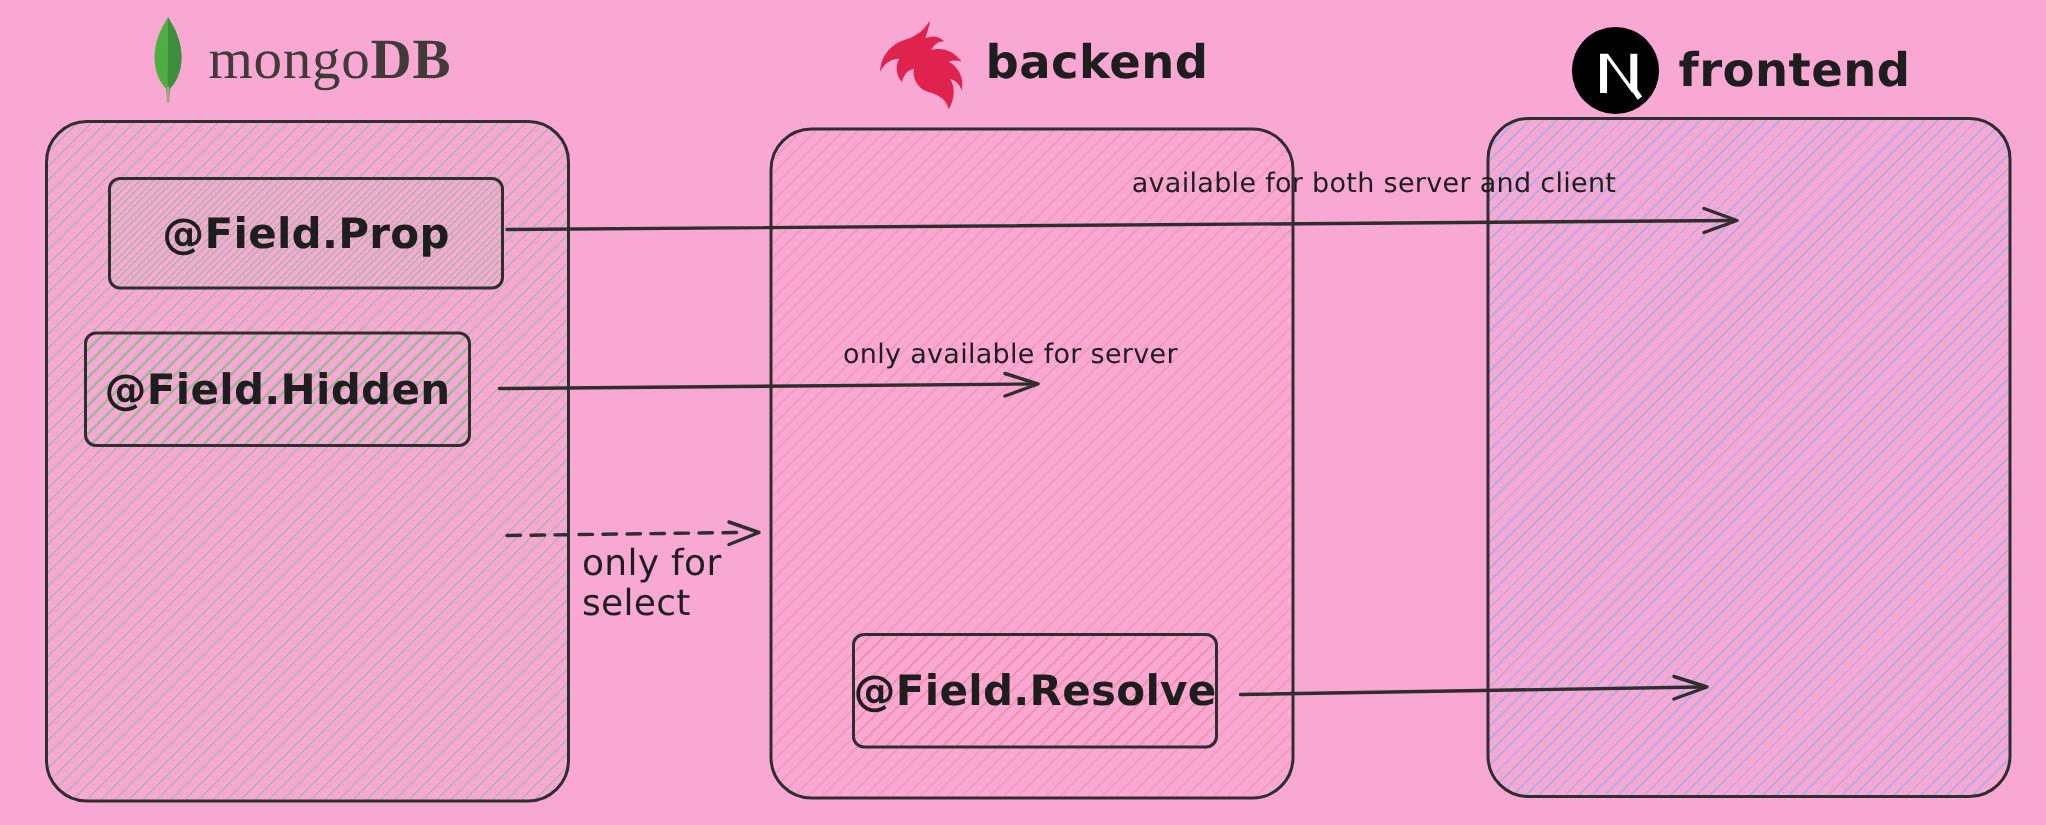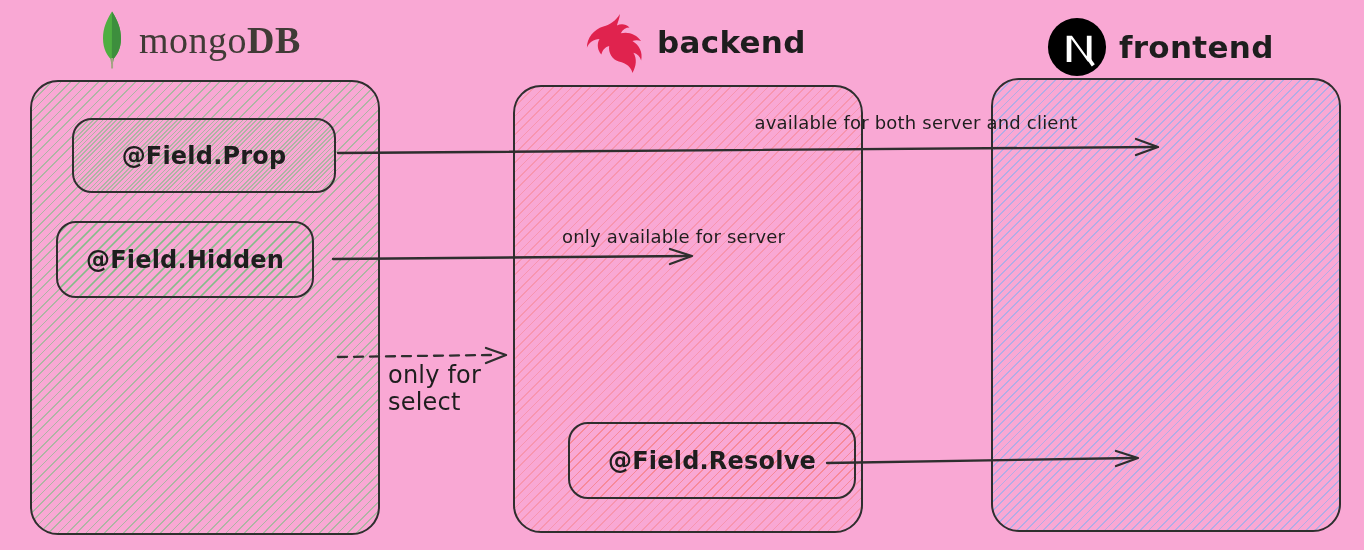--- a/index.html
+++ b/index.html
@@ -22,23 +22,23 @@
   .header-label{font-size:31px}
   .mongo-wordmark{font-family:"Liberation Serif","DejaVu Serif",serif;font-size:38px;color:#403b36;letter-spacing:.5px}
   .mongo-wordmark .db{font-weight:700}
   
   .outer-box{position:absolute;border:2.5px solid var(--stroke);border-radius:28px}
   .hatch-green{background-image:repeating-linear-gradient(135deg,var(--green-hatch) 0 1.3px,transparent 1.3px 6.6px)}
   .hatch-red{background-image:repeating-linear-gradient(135deg,var(--red-hatch) 0 1.3px,transparent 1.3px 6.6px)}
   .hatch-blue{background-image:repeating-linear-gradient(135deg,var(--blue-hatch) 0 1.3px,transparent 1.3px 6.2px)}
   
   .field-box{
-    position:absolute;border:2.3px solid var(--stroke);border-radius:20px;
+    position:absolute;border:2.3px solid var(--stroke);border-radius:8px;
     display:flex;align-items:center;justify-content:center;
-    font-size:24px;font-weight:600;letter-spacing:.2px;white-space:nowrap;
+    font-size:28px;font-weight:600;letter-spacing:.2px;white-space:nowrap;
   }
   
   .arrow-label{position:absolute;font-size:18px;font-weight:500;white-space:nowrap;letter-spacing:.2px}
   .arrow-label.multiline{white-space:normal;line-height:27px;font-size:24px}
   
   #arrow-layer{position:absolute;left:0;top:0;width:1364px;height:550px;pointer-events:none}
   #arrow-layer line,#arrow-layer polyline{stroke:var(--stroke);stroke-width:2.3;fill:none;stroke-linecap:round;stroke-linejoin:round}
   .dashed{stroke-dasharray:9 7}
 </style>
 </head>
@@ -74,21 +74,21 @@
   <div class="outer-box hatch-green" style="left:30px;top:80px;width:350px;height:455px"></div>
   <div class="outer-box hatch-red" style="left:513px;top:85px;width:350px;height:448px"></div>
   <div class="outer-box hatch-blue" style="left:991px;top:78px;width:350px;height:454px"></div>
 
   <div class="field-box hatch-green" style="left:72px;top:118px;width:264px;height:75px">
     <span>@Field.Prop</span>
   </div>
   <div class="field-box hatch-green" style="left:56px;top:221px;width:258px;height:77px">
     <span>@Field.Hidden</span>
   </div>
-  <div class="field-box hatch-red" style="left:568px;top:422px;width:288px;height:77px">
+  <div class="field-box hatch-red" style="left:568px;top:422px;width:244px;height:77px">
     <span>@Field.Resolve</span>
   </div>
 
   <svg id="arrow-layer">
     <g>
       <line x1="338" y1="153" x2="1156" y2="147"></line>
       <polyline points="1136,139 1158,147 1136,155"></polyline>
     </g>
     <g>
       <line x1="333" y1="259" x2="688" y2="256"></line>

